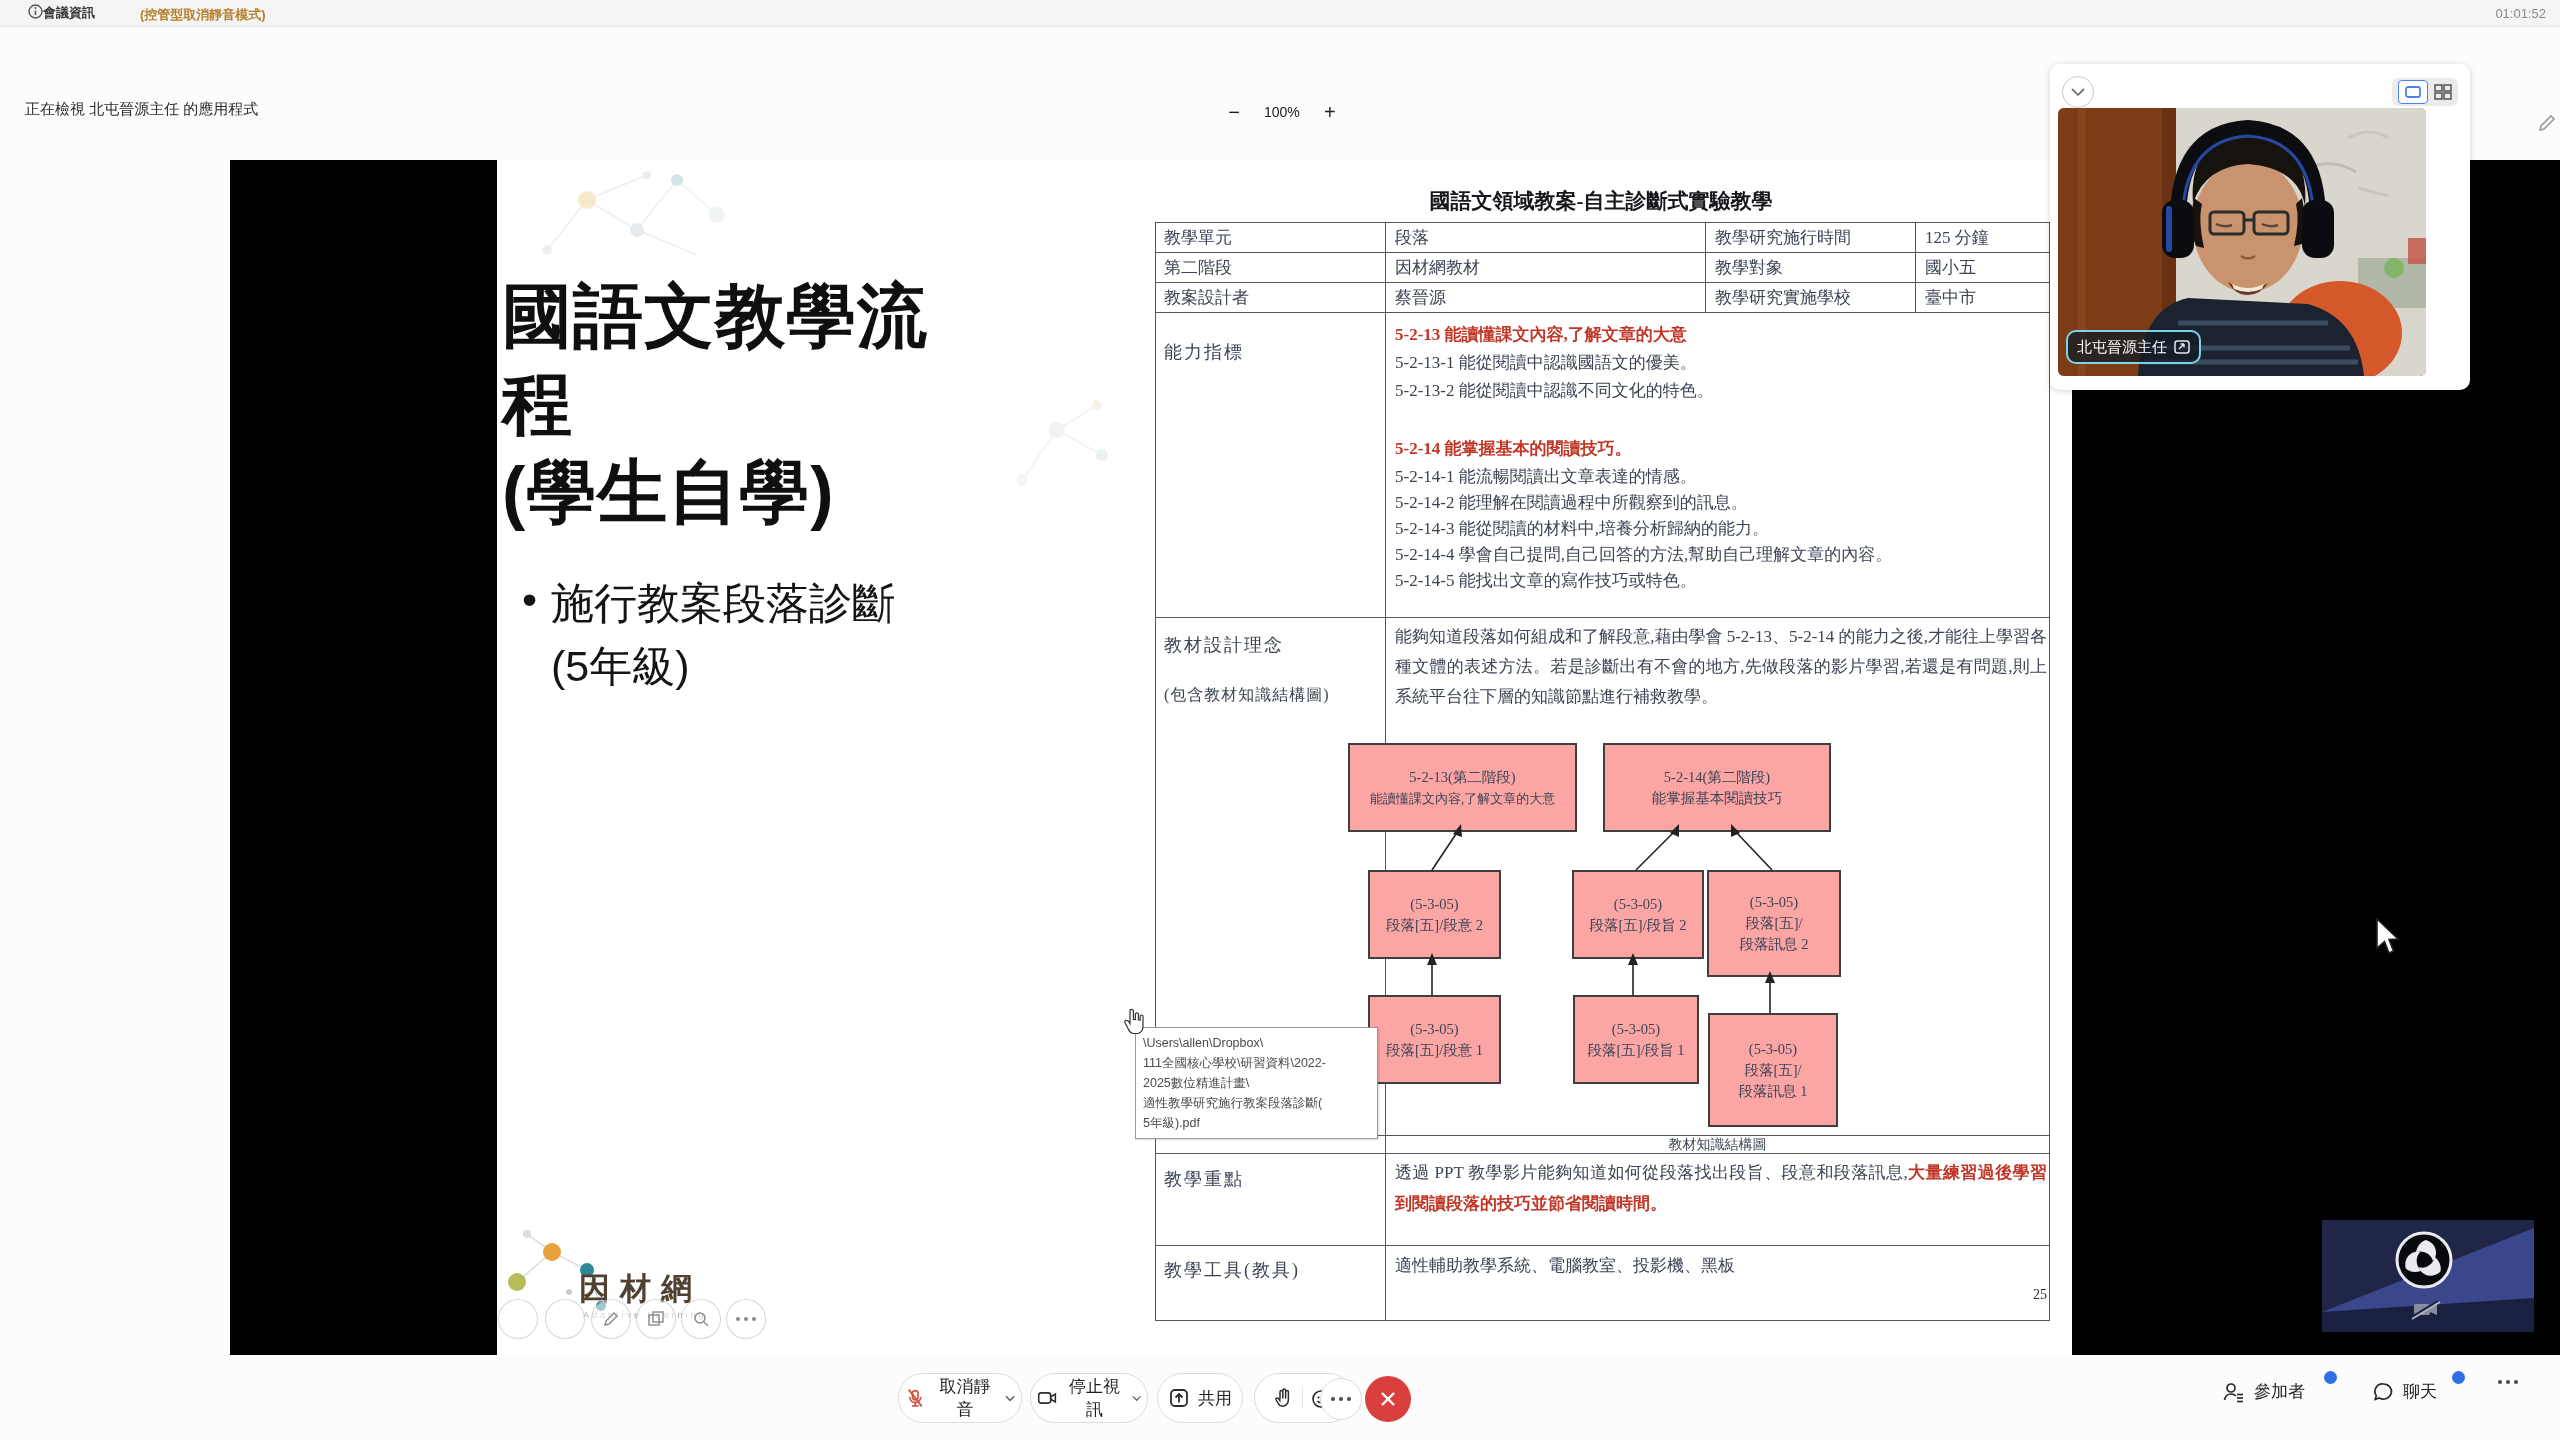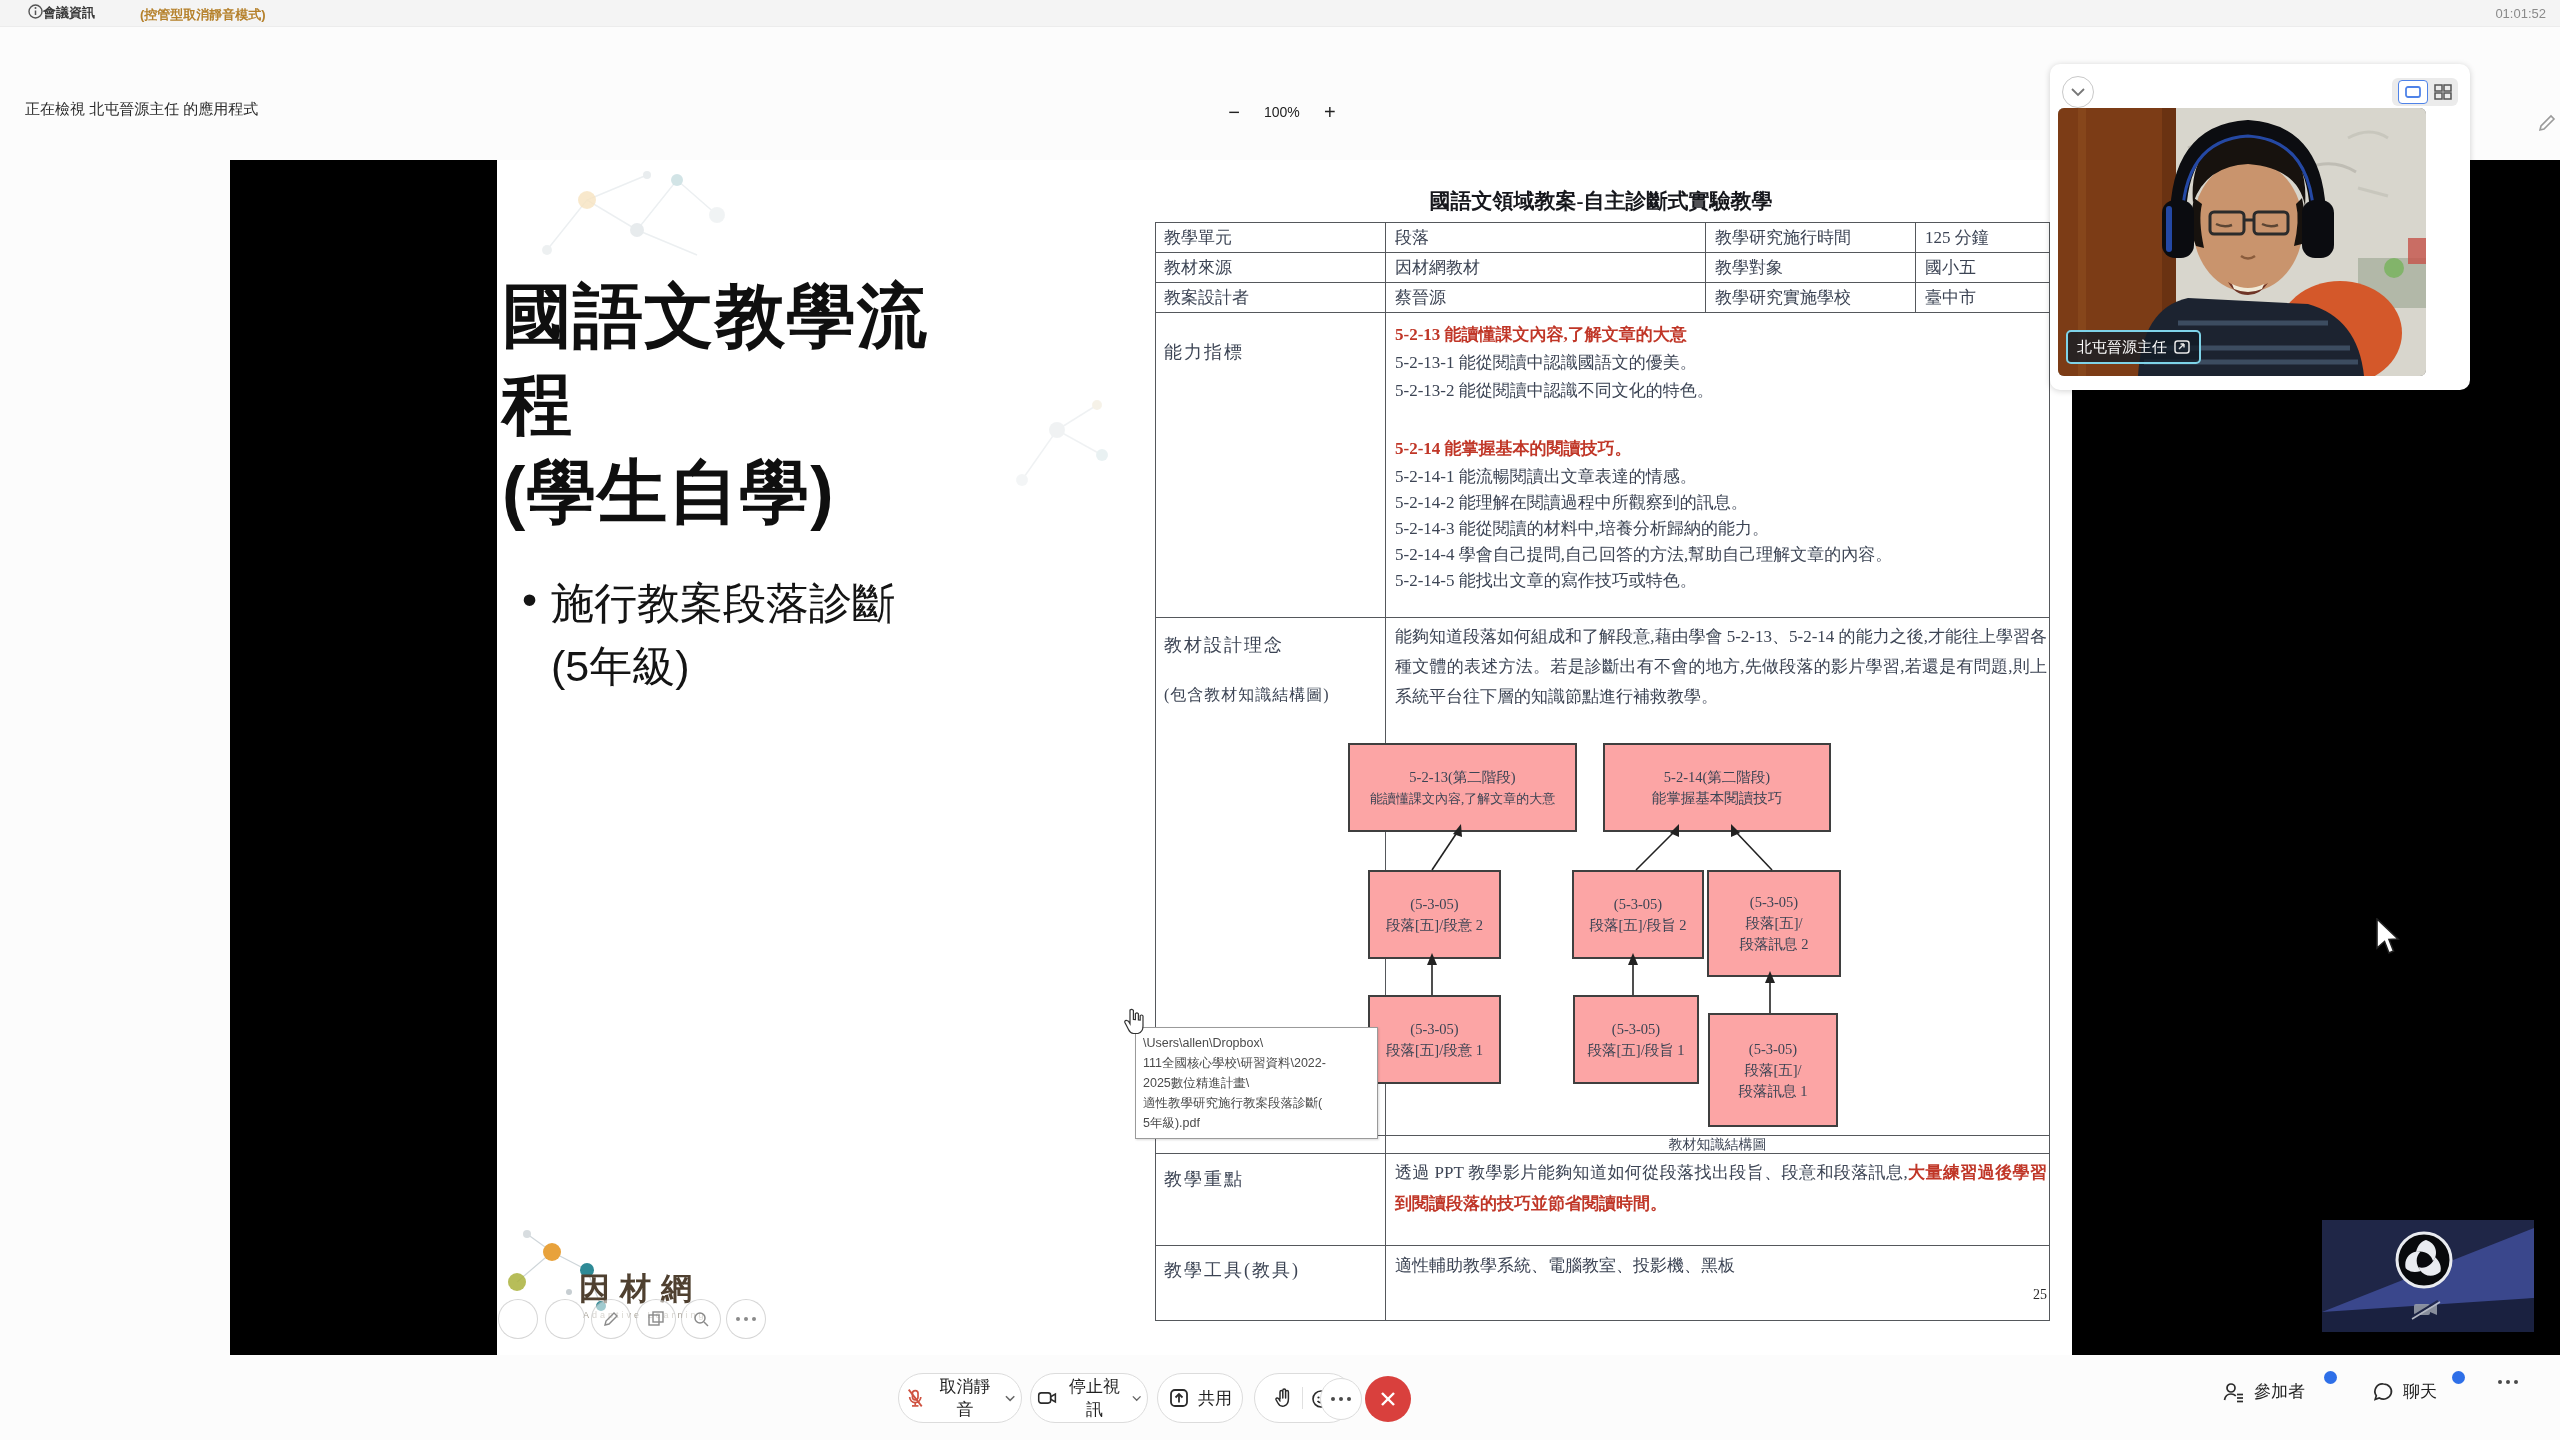--- a/index.html
+++ b/index.html
@@ -37,21 +37,21 @@
   .tooltip{position:absolute;left:638px;top:867px;width:243px;height:112px;background:#fff;border:1px solid #9a9a9a;box-shadow:1px 1px 2px rgba(0,0,0,.15);font-family:"Liberation Sans",sans-serif;font-size:12.5px;line-height:20px;color:#4a4a4a;padding:5px 7px;box-sizing:border-box;}
   
   .logo-title{position:absolute;left:82px;top:1108px;font-size:31px;font-weight:bold;color:#4f4030;letter-spacing:10px;font-family:"Liberation Serif",serif;}
   .logo-sub{position:absolute;left:86px;top:1150px;font-size:9px;color:#a9a398;letter-spacing:3px;}
   
   .vcard{position:absolute;left:2050px;top:64px;width:420px;height:326px;background:#fff;border-radius:10px;box-shadow:0 1px 6px rgba(0,0,0,.18);z-index:30;}
   .chev-btn{position:absolute;left:12px;top:12px;width:30px;height:30px;border-radius:50%;border:1px solid #c9c9c9;background:#fff;display:flex;align-items:center;justify-content:center;cursor:pointer;}
   .viewpill{position:absolute;left:342px;top:14px;width:66px;height:28px;background:#ebebeb;border-radius:6px;display:flex;align-items:center;justify-content:space-around;padding:0 3px;box-sizing:border-box;}
   .vp-single{width:28px;height:22px;background:#fff;border-radius:4px;display:flex;align-items:center;justify-content:center;border:1px solid #4f83e8;cursor:pointer;}
   .vframe{position:absolute;left:8px;top:44px;width:368px;height:268px;border-radius:6px;overflow:hidden;background:#777;}
-  .name-tag{position:absolute;left:16px;top:266px;height:30px;background:rgba(18,28,38,.78);border:2px solid #7ed3e8;border-radius:5px;display:flex;align-items:center;gap:7px;padding:0 9px;color:#fff;font-size:15px;z-index:31;}
+  .name-tag{position:absolute;left:16px;top:266px;height:30px;background:rgba(18,28,38,.78);border:2px solid #7ed3e8;border-radius:10px;display:flex;align-items:center;gap:7px;padding:0 9px;color:#fff;font-size:15px;z-index:31;}
   
   .obs{position:absolute;left:2322px;top:1220px;width:212px;height:112px;background:#222a4e;overflow:hidden;z-index:20;}
   
   .pill{position:absolute;top:1373px;height:50px;border:1px solid #dcdcdc;border-radius:25px;background:#fff;display:flex;align-items:center;justify-content:center;gap:8px;font-size:17px;color:#1f1f1f;box-sizing:border-box;cursor:pointer;}
   .circle-btn{position:absolute;top:1378px;width:42px;height:42px;border-radius:50%;border:1px solid #dcdcdc;background:#fff;display:flex;align-items:center;justify-content:center;cursor:pointer;}
   .endcall{position:absolute;left:1365px;top:1376px;width:46px;height:46px;border-radius:50%;background:#d9403d;border:none;display:flex;align-items:center;justify-content:center;cursor:pointer;}
   .rgroup{position:absolute;top:1380px;display:flex;align-items:center;gap:8px;font-size:17px;color:#1f1f1f;cursor:pointer;}
   .bdot{position:absolute;width:13px;height:13px;border-radius:50%;background:#2e6fe8;z-index:5;}
   .dots{display:flex;gap:4px;align-items:center;}
   .dots i{width:4px;height:4px;border-radius:50%;background:#4a4a4a;display:block;}
@@ -165,21 +165,21 @@
       <div class="vl" style="left:3px;top:37px;height:1098px;"></div>
       <div class="vl" style="left:233px;top:37px;height:1098px;"></div>
       <div class="vl" style="left:553px;top:37px;height:90px;"></div>
       <div class="vl" style="left:763px;top:37px;height:90px;"></div>
       <div class="vl" style="left:897px;top:37px;height:1098px;"></div>
 
       <div class="cell" style="left:12px;top:41px;">教學單元</div>
       <div class="cell" style="left:243px;top:41px;">段落</div>
       <div class="cell" style="left:563px;top:41px;">教學研究施行時間</div>
       <div class="cell" style="left:773px;top:41px;">125 分鐘</div>
-      <div class="cell" style="left:12px;top:71px;">教材來源</div>
+      <div class="cell" style="left:12px;top:71px;">第二階段</div>
       <div class="cell" style="left:243px;top:71px;">因材網教材</div>
       <div class="cell" style="left:563px;top:71px;">教學對象</div>
       <div class="cell" style="left:773px;top:71px;">國小五</div>
       <div class="cell" style="left:12px;top:101px;">教案設計者</div>
       <div class="cell" style="left:243px;top:101px;">蔡晉源</div>
       <div class="cell" style="left:563px;top:101px;">教學研究實施學校</div>
       <div class="cell" style="left:773px;top:101px;">臺中市</div>
 
       <div class="rlabel" style="top:155px;">能力指標</div>
       <div class="abl red" style="top:138px;font-weight:600;">5-2-13 能讀懂課文內容,了解文章的大意</div>

